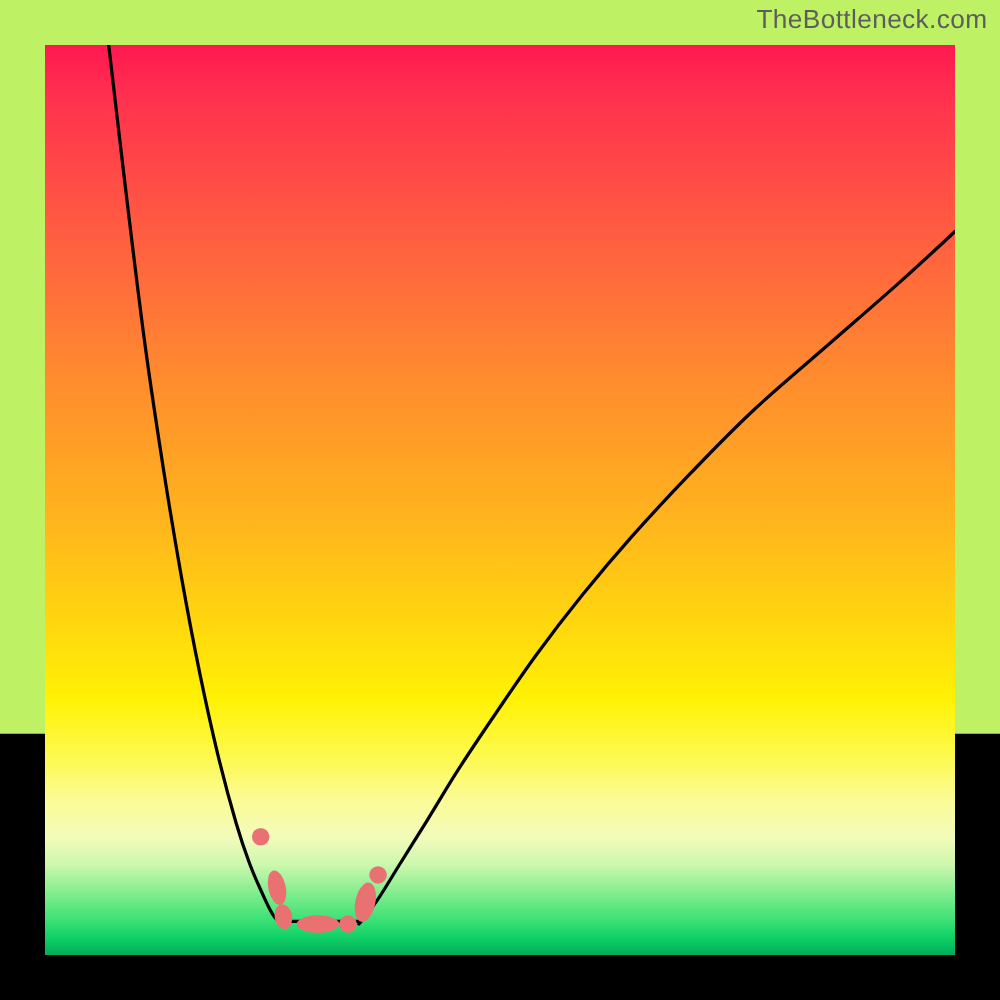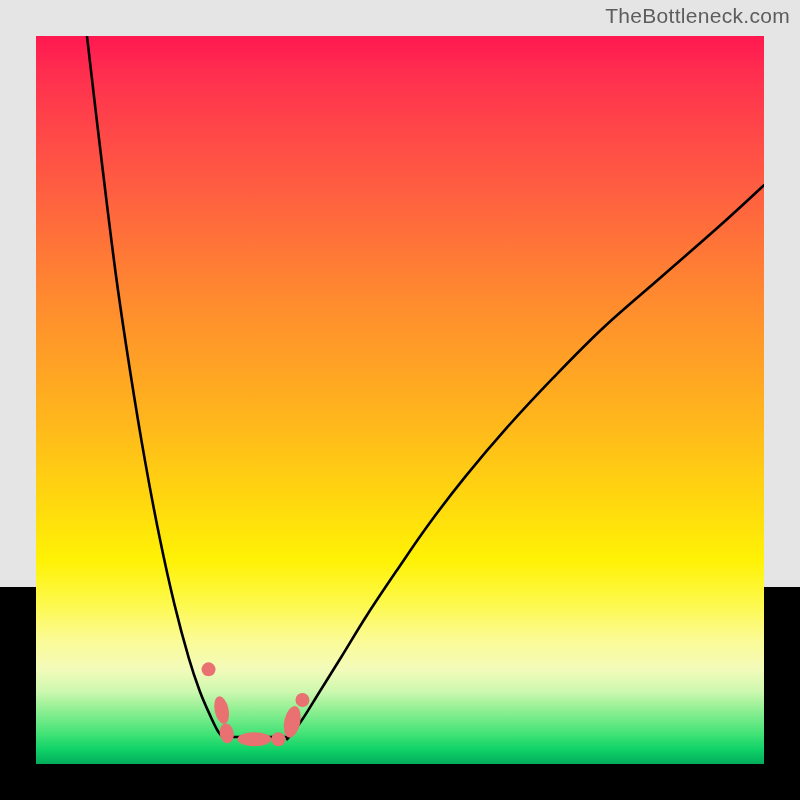--- a/index.html
+++ b/index.html
@@ -10,21 +10,21 @@
     overflow: hidden;
     background: #000;
     font-family: Arial, Helvetica, sans-serif;
   }
   .frame {
     position: absolute;
     left: 0;
     top: 0;
     width: 800px;
     height: 587px;
-    background: #e5e5e5;
+    background: #bef264;
     text-align: center;
   }
   .plot-area {
     position: absolute;
     left: 36px;
     top: 36px;
     width: 728px;
     height: 728px;
     overflow: hidden;
   }

